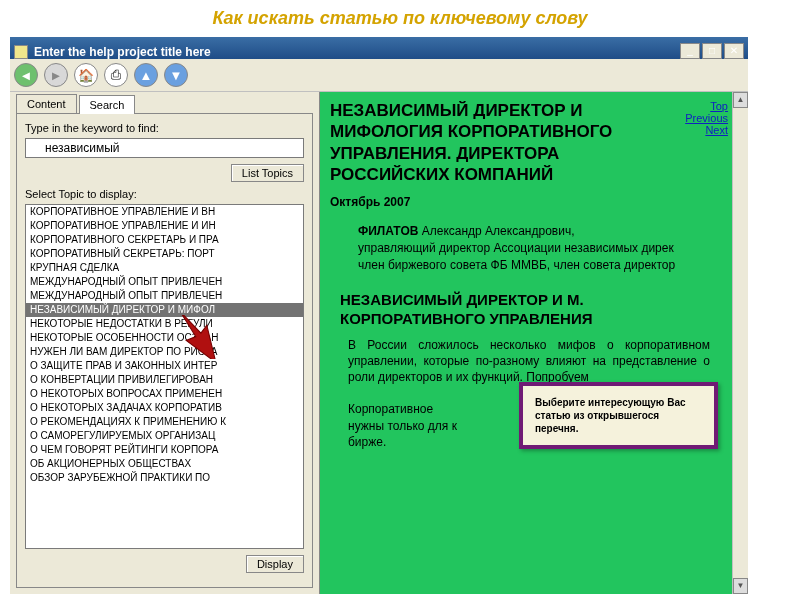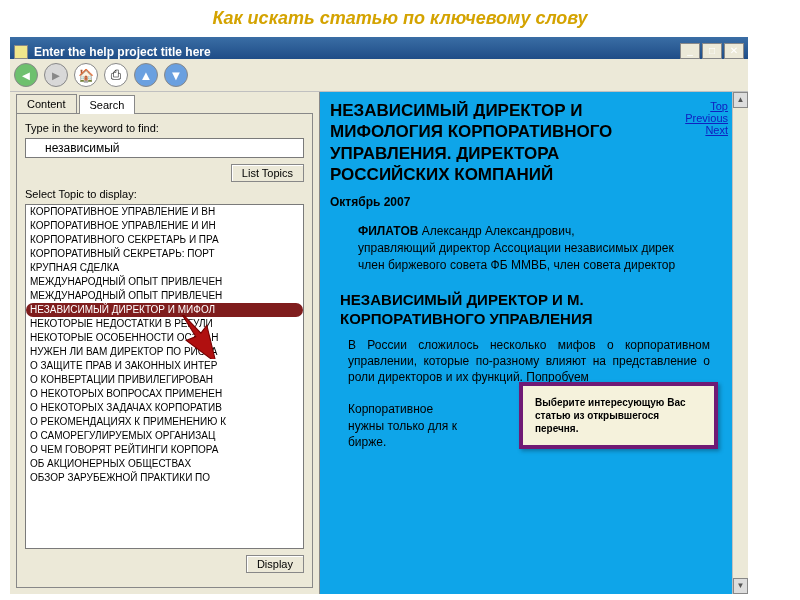--- a/index.html
+++ b/index.html
@@ -25,23 +25,23 @@
   .tabs { display: flex; margin-top: 2px; text-align: center; }
   .tab { padding: 3px 10px; border: 1px solid #888; border-bottom: none; background: #ece9d8; font-size: 11px; margin-right: 2px; cursor: pointer; }
   .tab.active { background: #fff; position: relative; top: 1px; }
   .tab-body { border: 1px solid #888; background: #ece9d8; padding: 8px; flex: 1; display: flex; flex-direction: column; }
   .lbl { font-size: 11px; margin-bottom: 4px; }
   .kw-input { width: 100%; border: 1px solid #7a7a7a; padding: 2px 19px; font-size: 12px; background: #fff; }
   .btn-row { text-align: right; margin: 6px 0; }
   .small-btn { border: 1px solid #888; background: #ece9d8; font-size: 11px; padding: 2px 10px; cursor: pointer; box-shadow: 1px 1px 0 #fff inset; }
   .topic-list { flex: 1; border: 1px solid #7a7a7a; background: #fff; overflow: hidden; font-size: 10px; line-height: 14px; position: relative; }
   .topic-item { padding: 0 4px; white-space: nowrap; overflow: hidden; cursor: pointer; }
-  .topic-item.selected { background: #7f1d1d; color: #fff; border-radius: 7px; }
+  .topic-item.selected { background: #737373; color: #fff; }
 
-  .content { flex: 1; background: #0ea5e9; position: relative; overflow: hidden; }
+  .content { flex: 1; background: #22c55e; position: relative; overflow: hidden; }
   .content-scroll { position: absolute; right: 0; top: 0; bottom: 0; width: 16px; background: #ece9d8; border-left: 1px solid #c0c0c0; }
   .content-scroll::before { content: "▲"; position: absolute; top: 0; left: 0; right: 0; text-align: center; font-size: 8px; color: #555; background: #ddd; height: 14px; line-height: 14px; border: 1px solid #888; }
   .content-scroll::after { content: "▼"; position: absolute; bottom: 0; left: 0; right: 0; text-align: center; font-size: 8px; color: #555; background: #ddd; height: 14px; line-height: 14px; border: 1px solid #888; }
   .content-inner { padding: 8px 20px 8px 10px; height: 100%; }
   .doc-head { display: flex; }
   .doc-title { font-weight: bold; font-size: 17px; font-family: Arial; flex: 1; line-height: 1.25; }
   .nav-links { font-size: 11px; text-align: right; margin-left: 8px; width: 52px; }
   .nav-links span { color: #1020c0; text-decoration: underline; display: block; cursor: pointer; }
   .doc-date { font-size: 12px; font-weight: bold; margin: 10px 0 14px 0; }
   .author { font-size: 12px; margin-left: 28px; line-height: 1.4; }

